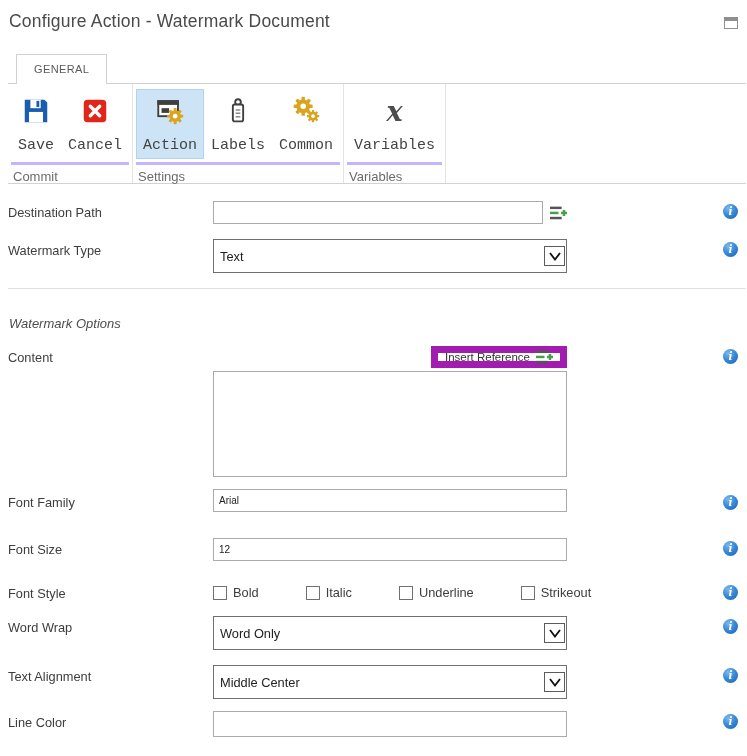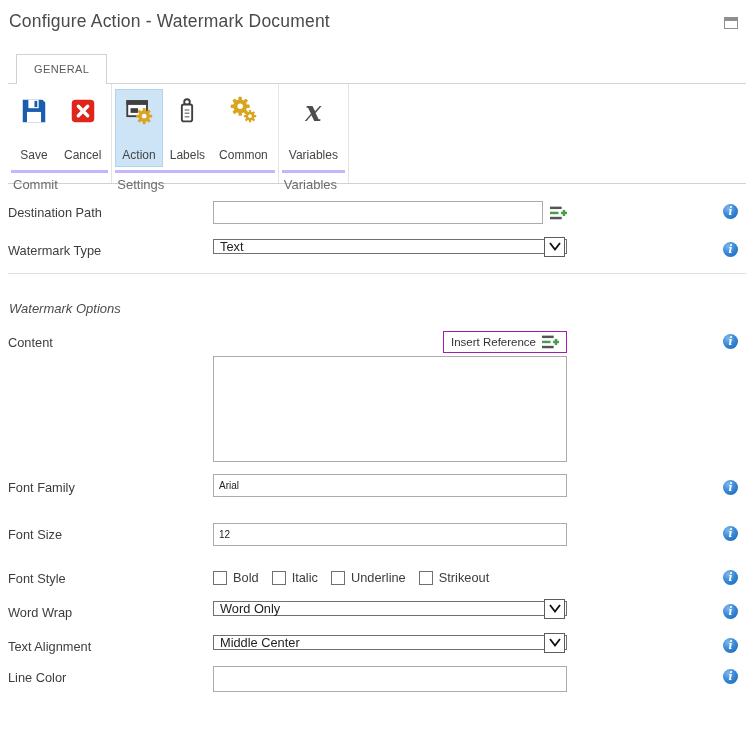--- a/index.html
+++ b/index.html
@@ -34,21 +34,21 @@
     background: #fff; height: 101px; margin: 0 1px 0 8px;
   }
   .rgroup { display: flex; flex-direction: column; border-right: 1px solid #e4e4e4; padding: 5px 3px 0 3px; }
   .rbuttons { display: flex; flex: 1; align-items: flex-start; }
   .rbtn {
     display: flex; flex-direction: column; align-items: center;
     padding: 5px 6px 4px; min-width: 46px; cursor: pointer; border:1px solid transparent;
   }
   .rbtn.selected { background: #cde4f7; border:1px solid #b3d3ec; }
   .rbtn .ric { width: 32px; height: 32px; display:flex; align-items:center; justify-content:center; }
-  .rbtn .rlabel { font-size: 12px; color: #444; margin-top: 21px; white-space: nowrap; }
+  .rbtn .rlabel { font-size: 15px; color: #444; margin-top: 10px; white-space: nowrap; font-family: Liberation Mono, monospace; }
   .rgroup-label {
     border-top: 3px solid #c4b5fd; margin-top: 3px;
     text-align: left; font-size: 13px; color: #6b6b6b; padding: 4px 2px 5px; white-space: nowrap;
   }
   .variables-glyph { font-family: "DejaVu Serif", serif; font-style: italic; font-weight: bold; font-size: 27px; color: #4d4d4d; line-height: 1; }
 
   
   .description { font-style: italic; font-size: 12.8px; color: #4c4c4c; line-height: 1.45; margin: 9px 9px 0 9px; }
   .section-heading { font-style: italic; font-size: 13px; color: #4c4c4c; margin: 27px 9px 15px 9px; }
 
@@ -65,46 +65,46 @@
     font-size: 10.5px; line-height: 15px; text-align: center; cursor: pointer;
   }
   .tinput {
     width: 100%; height: 23px; border: 1px solid #ababab; background: #fff;
     font-family: "Liberation Sans", sans-serif; font-size: 10px; color: #222; padding: 0 5px; outline: none; display:block;
   }
   textarea.tinput { height: 106px; resize: none; padding-top: 3px; }
   .lineclr { height: 26px; }
 
   .selectbox {
-    width: 100%; height: 15px; border: 1px solid #707070; background: #fff;
+    width: 100%; height: 34px; border: 1px solid #707070; background: #fff;
     display: flex; align-items: center; cursor: pointer;
   }
   .selectbox .sel-text { flex: 1; font-size: 12.8px; color: #222; padding: 0 6px; }
   .selectbox .sel-btn {
     width: 21px; height: 20px; margin: 1px; border: 1px solid #5c5c5c; background: #fff;
     display: flex; align-items: center; justify-content: center;
   }
 
   .dest-wrap { display: flex; align-items: center; }
   .icon-btn { margin-left: 7px; cursor: pointer; display: inline-flex; }
 
   .content-col { display: flex; flex-direction: column; align-items: flex-end; }
   .insert-btn {
-    height: 22px; border: 1px solid #a21caf; background: #fff; cursor: pointer;
+    height: 22px; border: 7px solid #a21caf; background: #fff; cursor: pointer;
     display: inline-flex; align-items: center; gap: 6px; padding: 0 7px;
     font-family: "Liberation Sans", sans-serif; font-size: 11.5px; color: #333; margin-bottom: 3px;
   }
   .content-col textarea { width: 354px; }
 
   .divider { border-top: 1px solid #e0e0e0; margin: 7px 1px 0 8px; }
   .mb-xl { margin-bottom: 26px; align-items: center; }
   .mb-lg { margin-bottom: 21px; }
   .mb-md { margin-bottom: 12px; }
 
-  .checks { display: flex; align-items: center; padding-top: 3px; flex-wrap: nowrap; }
+  .checks { display: flex; align-items: center; padding-top: 3px; flex-wrap: nowrap; gap: 34px; }
   .chk { display: flex; align-items: center; margin-right: 13px; cursor: pointer; }
   .chk-box { width: 14px; height: 14px; border: 1px solid #707070; background: #fff; margin-right: 6px; flex: 0 0 14px; }
   .chk-label { font-size: 12.8px; color: #3d3d3d; white-space: nowrap; }
 
   svg { display: block; }
   .hidden-defs { position: absolute; width: 0; height: 0; overflow: hidden; }
 </style>
 </head>
 <body>
 

